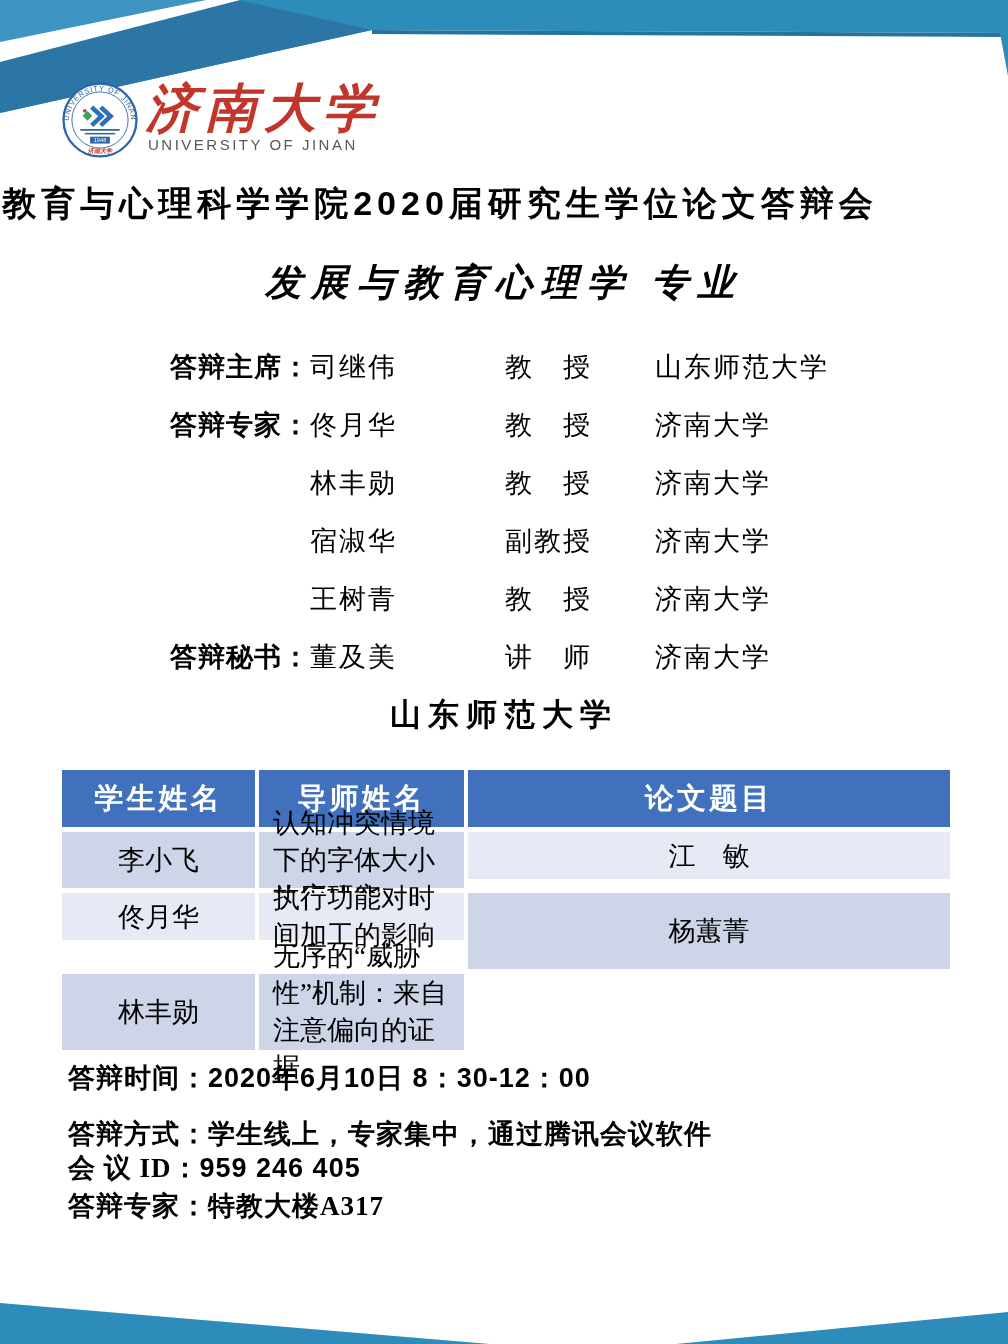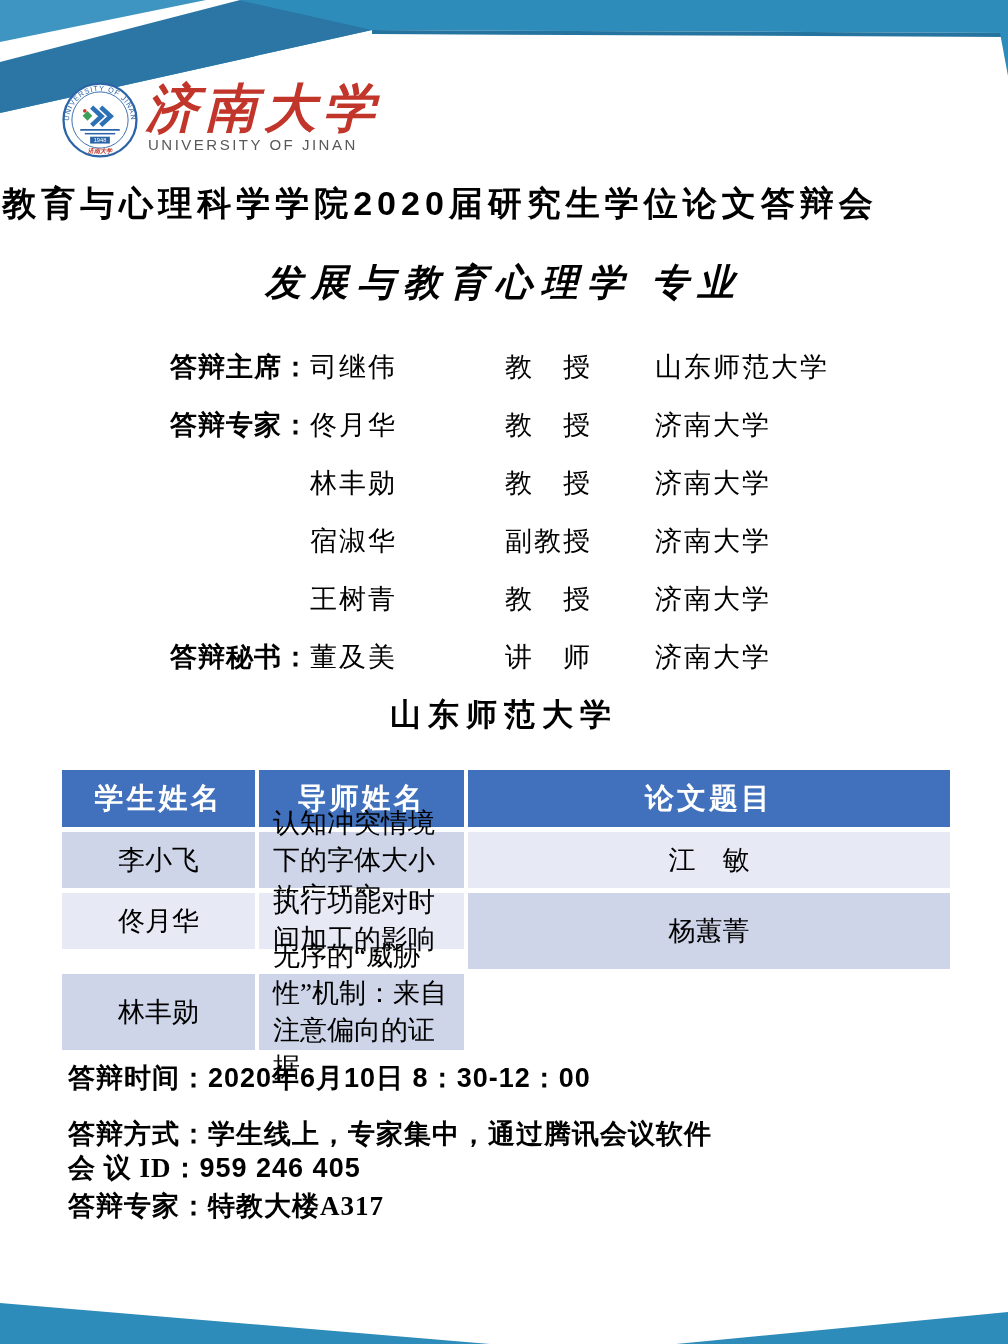--- a/index.html
+++ b/index.html
@@ -33,21 +33,21 @@
 
   .section-heading{position:absolute;left:0;top:694px;width:1008px;text-align:center;
                    font-size:31px;font-weight:bold;letter-spacing:7px;}
 
   
   .stable{position:absolute;left:62px;top:770px;width:884px;background:#ffffff;
           display:grid;grid-template-columns:193px 205px 482px;column-gap:4px;row-gap:5px;}
   .cell{display:flex;align-items:center;justify-content:center;text-align:left;font-size:27px;}
   .cell.head{background:#4170bc;color:#ffffff;font-weight:bold;height:57px;font-size:29px;letter-spacing:3px;}
   .cell.r0{background:#cfd5e8;height:56px;}
-  .cell.r1{background:#e7eaf4;height:56px;}
+  .cell.r1{background:#e7eaf4;height:47px;}
   .cell.r2{background:#cfd5e8;height:76px;}
   .cell.topic{justify-content:flex-start;text-align:left;padding:0 14px;line-height:37px;}
 
   
   .info{position:absolute;left:68px;font-size:27px;font-weight:bold;white-space:nowrap;letter-spacing:1px;}
   .info .val{font-family:"Liberation Sans","DejaVu Sans",sans-serif;font-weight:bold;letter-spacing:1px;}
   .info-1{top:1060px;}
   .info-2{top:1116px;}
   .info-3{top:1150px;}
   .info-4{top:1188px;}

